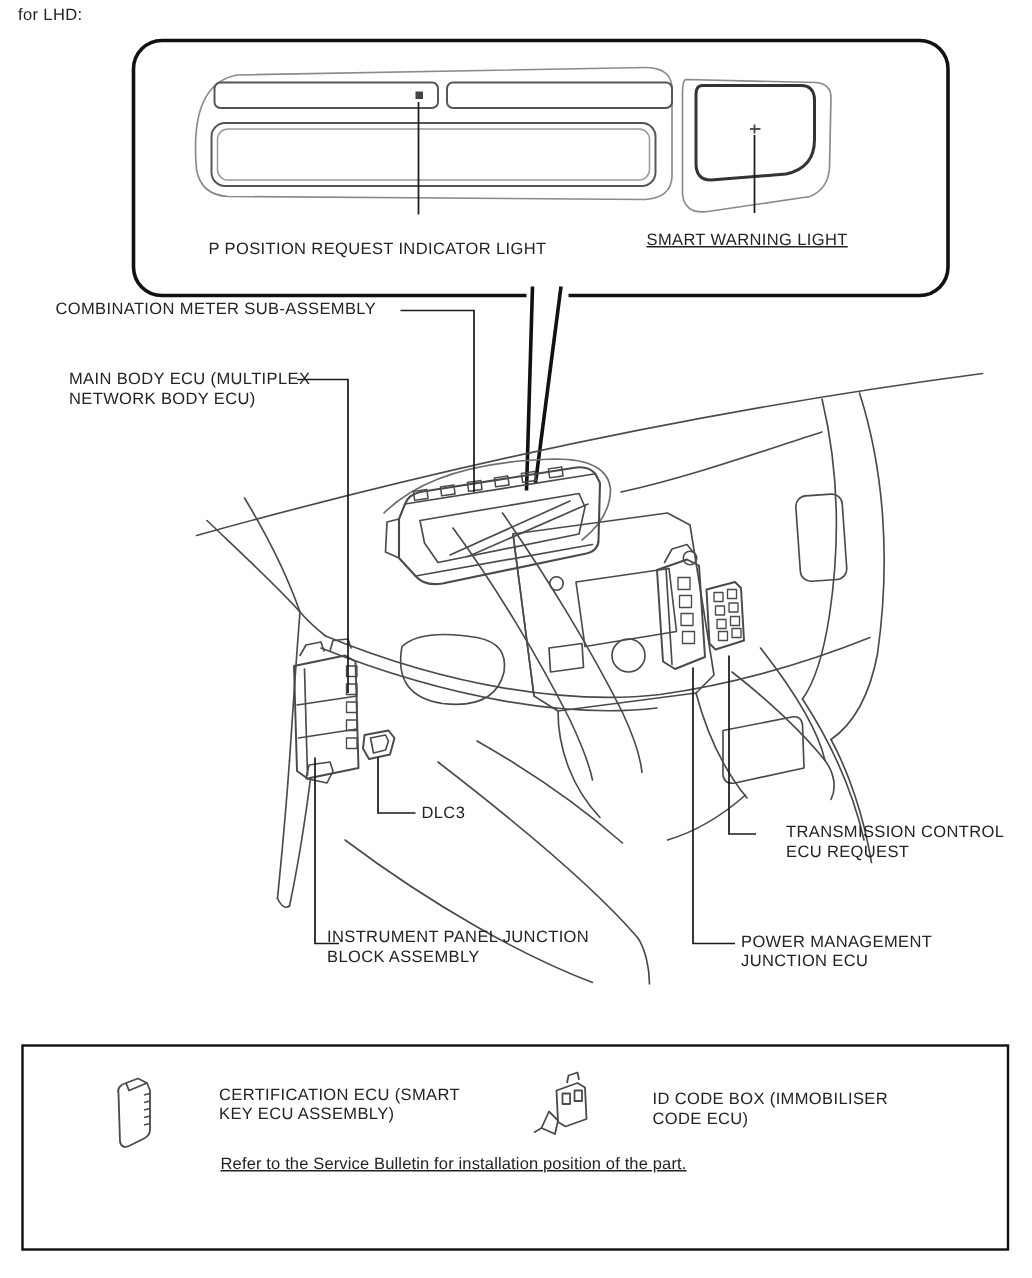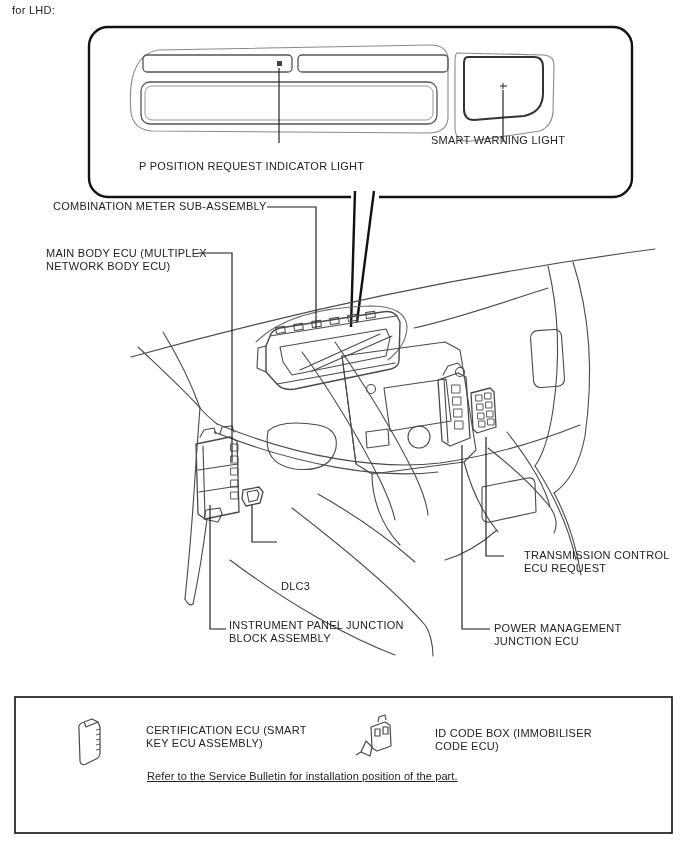--- a/index.html
+++ b/index.html
@@ -214,38 +214,38 @@
   </svg>
 
   <div class="lbl" style="left:12px;top:4px;">
     <span>for LHD:</span>
   </div>
 
   <div class="lbl" style="left:139px;top:160px;">
     <span>P POSITION REQUEST INDICATOR LIGHT</span>
   </div>
 
-  <div class="lbl" style="left:431px;top:134px;">
+  <div class="lbl" style="left:431px;top:154px;text-decoration:underline;">
     <span>SMART WARNING LIGHT</span>
   </div>
 
-  <div class="lbl" style="left:37px;top:200px;margin-left:16px;">
+  <div class="lbl" style="left:37px;top:200px;">
     <span>COMBINATION METER SUB-ASSEMBLY</span>
   </div>
 
   <div class="lbl" style="left:20px;top:247px;margin-left:26px;">
     <span>MAIN BODY ECU (MULTIPLEX</span>
     <span>NETWORK BODY ECU)</span>
   </div>
 
-  <div class="lbl" style="left:281px;top:536px;margin-top:44px;">
+  <div class="lbl" style="left:281px;top:536px;">
     <span>DLC3</span>
   </div>
 
-  <div class="lbl" style="left:229px;top:619px;">
+  <div class="lbl" style="left:218px;top:619px;">
     <span>INSTRUMENT PANEL JUNCTION</span>
     <span>BLOCK ASSEMBLY</span>
   </div>
 
   <div class="lbl" style="left:524px;top:549px;">
     <span>TRANSMISSION CONTROL</span>
     <span>ECU REQUEST</span>
   </div>
 
   <div class="lbl" style="left:494px;top:622px;">

